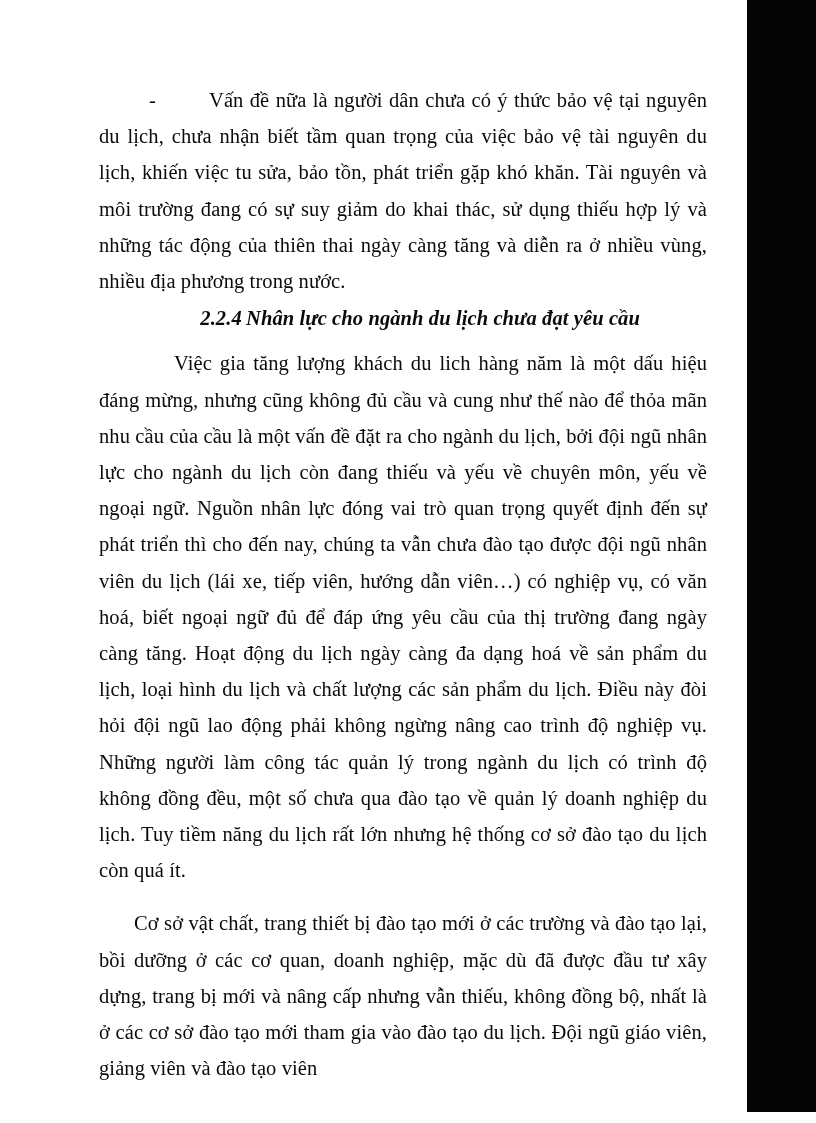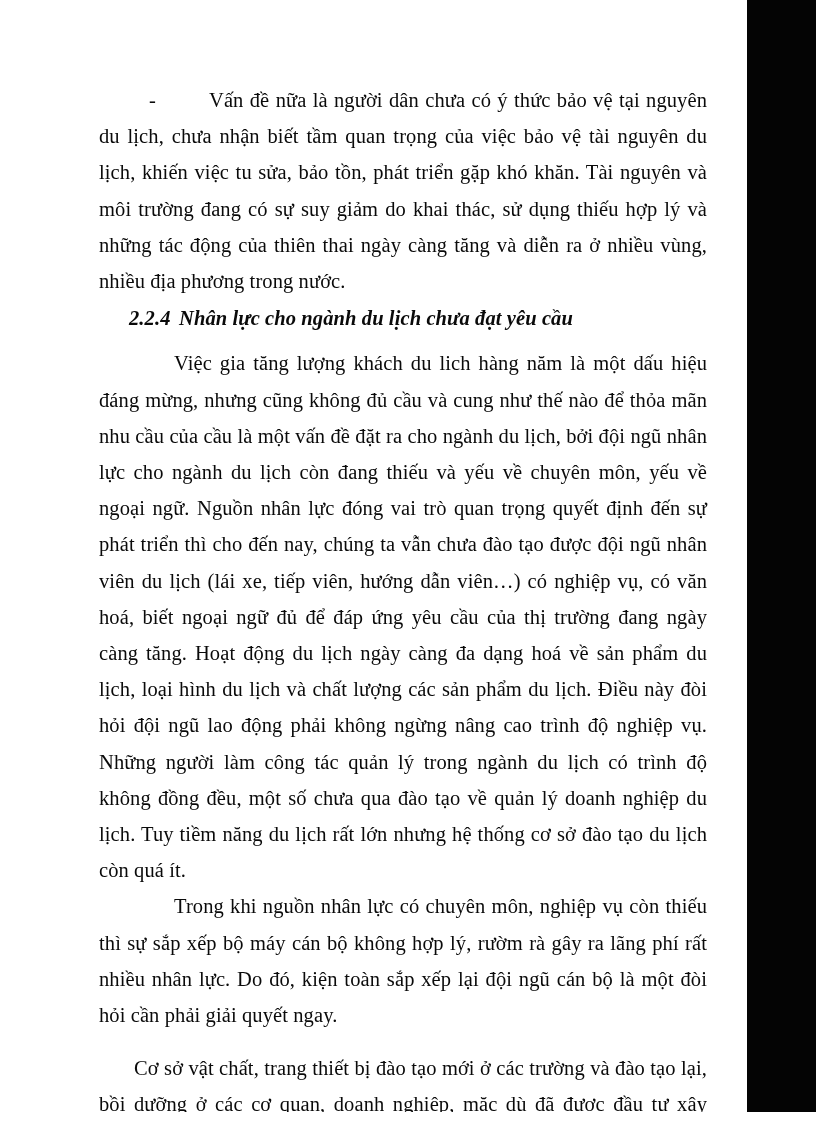--- a/index.html
+++ b/index.html
@@ -40,21 +40,21 @@
   .dash {
     display: inline-block;
     width: 60px;
     text-indent: 0;
   }
   .heading {
     margin: 1px 0 9px 0;
     text-indent: 30px;
     font-weight: bold;
     font-style: italic;
-    text-align: left;
+    text-align: center;
   }
   .hnum {
     display: inline-block;
     width: 50px;
     text-indent: 0;
   }
   .para.final {
     text-indent: 35px;
     margin-top: 17px;
   }
@@ -66,21 +66,20 @@
 
   <div class="content">
 
     <p class="para bullet"><span class="dash">-</span><span>Vấn đề nữa là người dân chưa có ý thức bảo vệ tại nguyên du lịch, chưa nhận biết tầm quan trọng của việc bảo vệ tài nguyên du lịch, khiến việc tu sửa, bảo tồn, phát triển gặp khó khăn. Tài nguyên và môi trường đang có sự suy giảm do khai thác, sử dụng thiếu hợp lý và những tác động của thiên thai ngày càng tăng và diễn ra ở nhiều vùng, nhiều địa phương trong nước.</span></p>
 
 
     <p class="heading"><span class="hnum">2.2.4</span><span>Nhân lực cho ngành du lịch chưa đạt yêu cầu</span></p>
 
     <p class="para">Việc gia tăng lượng khách du lich hàng năm là một dấu hiệu đáng mừng, nhưng cũng không đủ cầu và cung như thế nào để thỏa mãn nhu cầu của cầu là một vấn đề đặt ra cho ngành du lịch, bởi đội ngũ nhân lực cho ngành du lịch còn đang thiếu và yếu về chuyên môn, yếu về ngoại ngữ. Nguồn nhân lực đóng vai trò quan trọng quyết định đến sự phát triển thì cho đến nay, chúng ta vẫn chưa đào tạo được đội ngũ nhân viên du lịch (lái xe, tiếp viên, hướng dẫn viên…) có nghiệp vụ, có văn hoá, biết ngoại ngữ đủ để đáp ứng yêu cầu của thị trường đang ngày càng tăng. Hoạt động du lịch ngày càng đa dạng hoá về sản phẩm du lịch, loại hình du lịch và chất lượng các sản phẩm du lịch. Điều này đòi hỏi đội ngũ lao động phải không ngừng nâng cao trình độ nghiệp vụ. Những người làm công tác quản lý trong ngành du lịch có trình độ không đồng đều, một số chưa qua đào tạo về quản lý doanh nghiệp du lịch. Tuy tiềm năng du lịch rất lớn nhưng hệ thống cơ sở đào tạo du lịch còn quá ít.</p>
 
-    <p class="para">Trong khi nguồn nhân lực có chuyên môn, nghiệp vụ còn thiếu thì sự sắp xếp bộ máy cán bộ không hợp lý, rườm rà gây ra lãng phí rất nhiều nhân lực. Do đó, kiện toàn sắp xếp lại đội ngũ cán bộ là một đòi hỏi cần phải giải quyết ngay.</p>
 
     <p class="para final">Cơ sở vật chất, trang thiết bị đào tạo mới ở các trường và đào tạo lại, bồi dưỡng ở các cơ quan, doanh nghiệp, mặc dù đã được đầu tư xây dựng, trang bị mới và nâng cấp nhưng vẫn thiếu, không đồng bộ, nhất là ở các cơ sở đào tạo mới tham gia vào đào tạo du lịch. Đội ngũ giáo viên, giảng viên và đào tạo viên</p>
 
   </div>
 
   <div class="scan-bar"></div>
 
 </div>
 
 </body></html>

